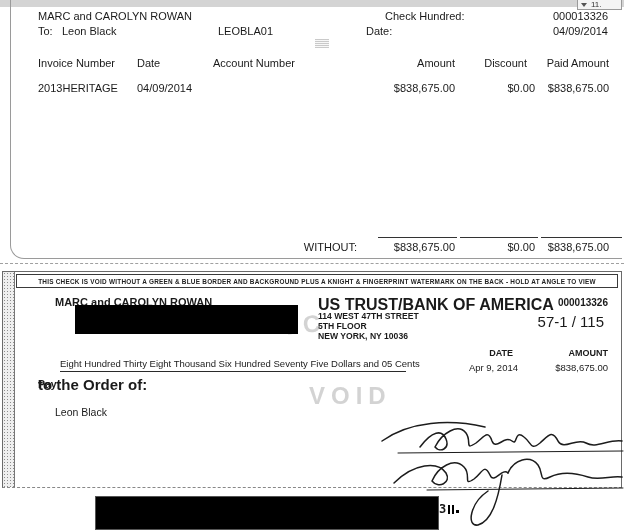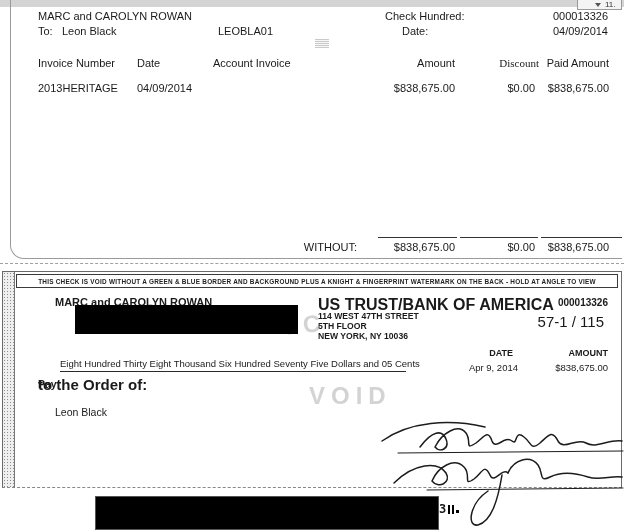--- a/index.html
+++ b/index.html
@@ -6,21 +6,21 @@
   .page{
     position:relative;width:624px;height:532px;overflow:hidden;
     background:#ffffff;font-family:"Liberation Sans",sans-serif;color:#1a1a1a;
   }
   .abs{position:absolute;}
   
   .topstrip{left:0;top:0;width:624px;height:7px;background:#d4d4d4;}
   
   .viewer-frag{left:577px;top:0;width:45px;height:10px;background:#f4f4f4;
     border:1px solid #9a9a9a;border-top:none;display:flex;align-items:center;gap:4px;
-    font-size:8px;color:#333;overflow:hidden;padding-left:17px;box-sizing:border-box;}
+    font-size:8px;color:#333;overflow:hidden;padding-left:3px;box-sizing:border-box;}
   .dd-arrow{width:0;height:0;border-left:3px solid transparent;border-right:3px solid transparent;
     border-top:4px solid #555;}
   
   .stub-box{left:10px;top:-12px;width:611px;height:270px;border:1px solid #9a9a9a;
     border-top:none;border-right:none;border-radius:0 0 0 14px;background:transparent;}
   .t11{font-size:11px;text-align:center;}
   .right{text-align:right;}
   .smudge{left:315px;top:39px;width:14px;height:9px;opacity:.45;
     background:repeating-linear-gradient(180deg,#888 0 1px,#eee 1px 2px);}
   .overline{height:1px;background:#333;}
@@ -60,30 +60,30 @@
 
   <div class="abs stub-box"></div>
 
   <div class="abs t11" style="left:38px;top:10px;">MARC and CAROLYN ROWAN</div>
   <div class="abs t11" style="left:38px;top:25px;">To:</div>
   <div class="abs t11" style="left:62px;top:25px;">Leon Black</div>
   <div class="abs t11" style="left:218px;top:25px;">LEOBLA01</div>
 
   <div class="abs t11" style="left:385px;top:10px;">Check Hundred:</div>
   <div class="abs t11 right" style="left:508px;top:10px;width:100px;">000013326</div>
-  <div class="abs t11" style="left:402px;top:25px;">Date:</div>
+  <div class="abs t11" style="left:366px;top:25px;">Date:</div>
   <div class="abs t11 right" style="left:508px;top:25px;width:100px;">04/09/2014</div>
 
   <div class="abs smudge"></div>
 
   <div class="abs t11" style="left:38px;top:57px;">Invoice Number</div>
   <div class="abs t11" style="left:137px;top:57px;">Date</div>
-  <div class="abs t11" style="left:213px;top:57px;">Account Invoice</div>
+  <div class="abs t11" style="left:213px;top:57px;">Account Number</div>
   <div class="abs t11 right" style="left:375px;top:57px;width:80px;">Amount</div>
-  <div class="abs t11 right" style="left:464px;top:57px;width:75px;font-family:Liberation Serif, serif;">Discount</div>
+  <div class="abs t11 right" style="left:452px;top:57px;width:75px;">Discount</div>
   <div class="abs t11 right" style="left:529px;top:57px;width:80px;">Paid Amount</div>
 
   <div>
     <div class="abs t11" style="left:38px;top:82px;">2013HERITAGE</div>
     <div class="abs t11" style="left:137px;top:82px;">04/09/2014</div>
     <div class="abs t11" style="left:213px;top:82px;"></div>
     <div class="abs t11 right" style="left:375px;top:82px;width:80px;">$838,675.00</div>
     <div class="abs t11 right" style="left:460px;top:82px;width:75px;">$0.00</div>
     <div class="abs t11 right" style="left:529px;top:82px;width:80px;">$838,675.00</div>
   </div>

